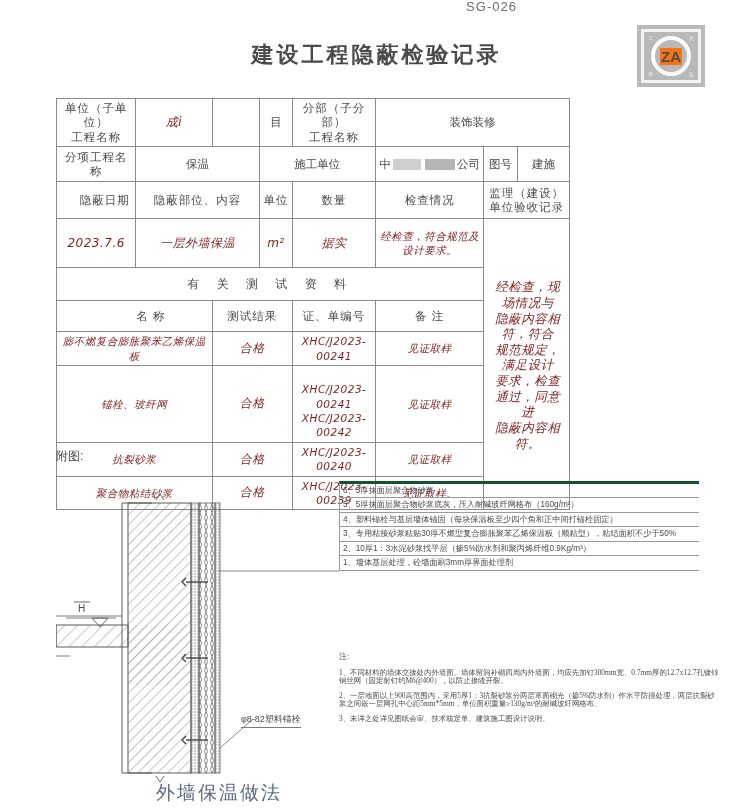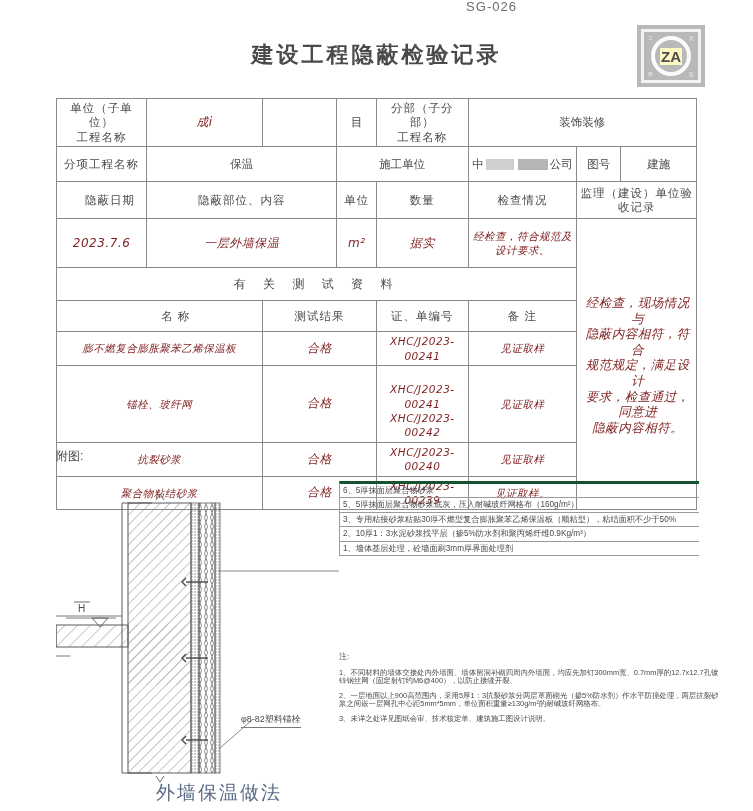--- a/index.html
+++ b/index.html
@@ -43,32 +43,32 @@
     position:absolute;left:50%;top:50%;
     transform:translate(-50%,-50%);
     width:40px;height:40px;border-radius:50%;
     border:4px solid #fafafa;
     box-sizing:border-box;
   }
   .stamp-za{
     position:relative;z-index:3;
     font-size:15px;font-weight:bold;color:#4d4d4d;
     letter-spacing:0px;
-    background:#fef9c3;padding:0 1px;
+    background:#f97316;padding:0 1px;
   }
   .stamp-c{
     position:absolute;font-size:5px;color:#f0f0f0;
   }
   .sc1{left:4px;top:3px;} .sc2{right:4px;top:3px;}
   .sc3{left:4px;bottom:3px;} .sc4{right:4px;bottom:3px;}
 
   
   .tbl{
     position:absolute;left:56px;top:98px;
-    width:641px;
+    width:514px;
     border-collapse:collapse;
     font-size:11.5px;color:#4a4a4a;
   }
   .tbl td{
     border:1px solid #8a8a8a;
     text-align:center;vertical-align:middle;
     padding:2px 3px;
     line-height:1.25;
   }
   .lbl{letter-spacing:1px;}
@@ -116,21 +116,21 @@
     white-space:nowrap;
   }
   .legend-row:first-child{border-top:3px solid #14532d;}
   .legend-row.tall{white-space:normal;}
 
   .notes{
     position:absolute;left:283px;top:185px;width:380px;
     font-size:7.4px;color:#4a4a4a;line-height:1.1;
   }
   .notes .nt-head{font-size:8px;margin-bottom:7px;}
-  .notes p{margin:0 0 7px 0;}
+  .notes p{margin:0 0 7px 0;font-family:Liberation Serif, serif;}
 
   .anchor-label{
     position:absolute;left:185px;top:245px;
     font-size:9px;color:#4a4a4a;white-space:nowrap;
     border-bottom:1px solid #7a7a7a;padding-bottom:1px;
   }
   .caption{
     position:absolute;left:100px;top:312px;
     font-size:19px;color:#5a6a86;
     font-family:"DejaVu Sans",sans-serif;
@@ -351,20 +351,21 @@
       <line x1="162" y1="103" x2="283" y2="103" stroke="#6a6a6a" stroke-width="0.8"></line>
       <line x1="164" y1="280" x2="196" y2="252" stroke="#6a6a6a" stroke-width="0.8"></line>
 
       <path d="M100,32 l4,-6 l4,6" fill="none" stroke="#5a5a5a" stroke-width="0.9"></path>
       <path d="M100,308 l4,6 l4,-6" fill="none" stroke="#5a5a5a" stroke-width="0.9"></path>
     </svg>
 
     <div class="legend">
       <div class="legend-row">6、5厚抹面层聚合物砂浆</div>
       <div class="legend-row">5、5厚抹面层聚合物砂浆底灰，压入耐碱玻纤网格布（160g/m²）</div>
+      <div class="legend-row">4、塑料锚栓与基层墙体锚固（每块保温板至少四个角和正中间打锚栓固定）</div>
       <div class="legend-row tall">3、专用粘接砂浆粘贴30厚不燃型复合膨胀聚苯乙烯保温板（顺粘型），粘结面积不少于50%</div>
       <div class="legend-row">2、10厚1：3水泥砂浆找平层（掺5%防水剂和聚丙烯纤维0.9Kg/m³）</div>
       <div class="legend-row">1、墙体基层处理，砼墙面刷3mm厚界面处理剂</div>
     </div>
 
     <div class="notes">
       <div class="nt-head">注:</div>
       <p>1、不同材料的墙体交接处内外墙面、墙体留洞补砌四周内外墙面，均应先加钉300mm宽、0.7mm厚的12.7x12.7孔镀锌钢丝网（固定射钉约M6@400），以防止接缝开裂。</p>
       <p>2、一层地面以上900高范围内，采用5厚1：3抗裂砂浆分两层罩面砌光（掺5%防水剂）作水平防撞处理，两层抗裂砂浆之间嵌一层网孔中心距5mm*5mm，单位面积重量≥130g/m²的耐碱玻纤网格布。</p>
       <p>3、未详之处详见图纸会审、技术核定单、建筑施工图设计说明。</p>

